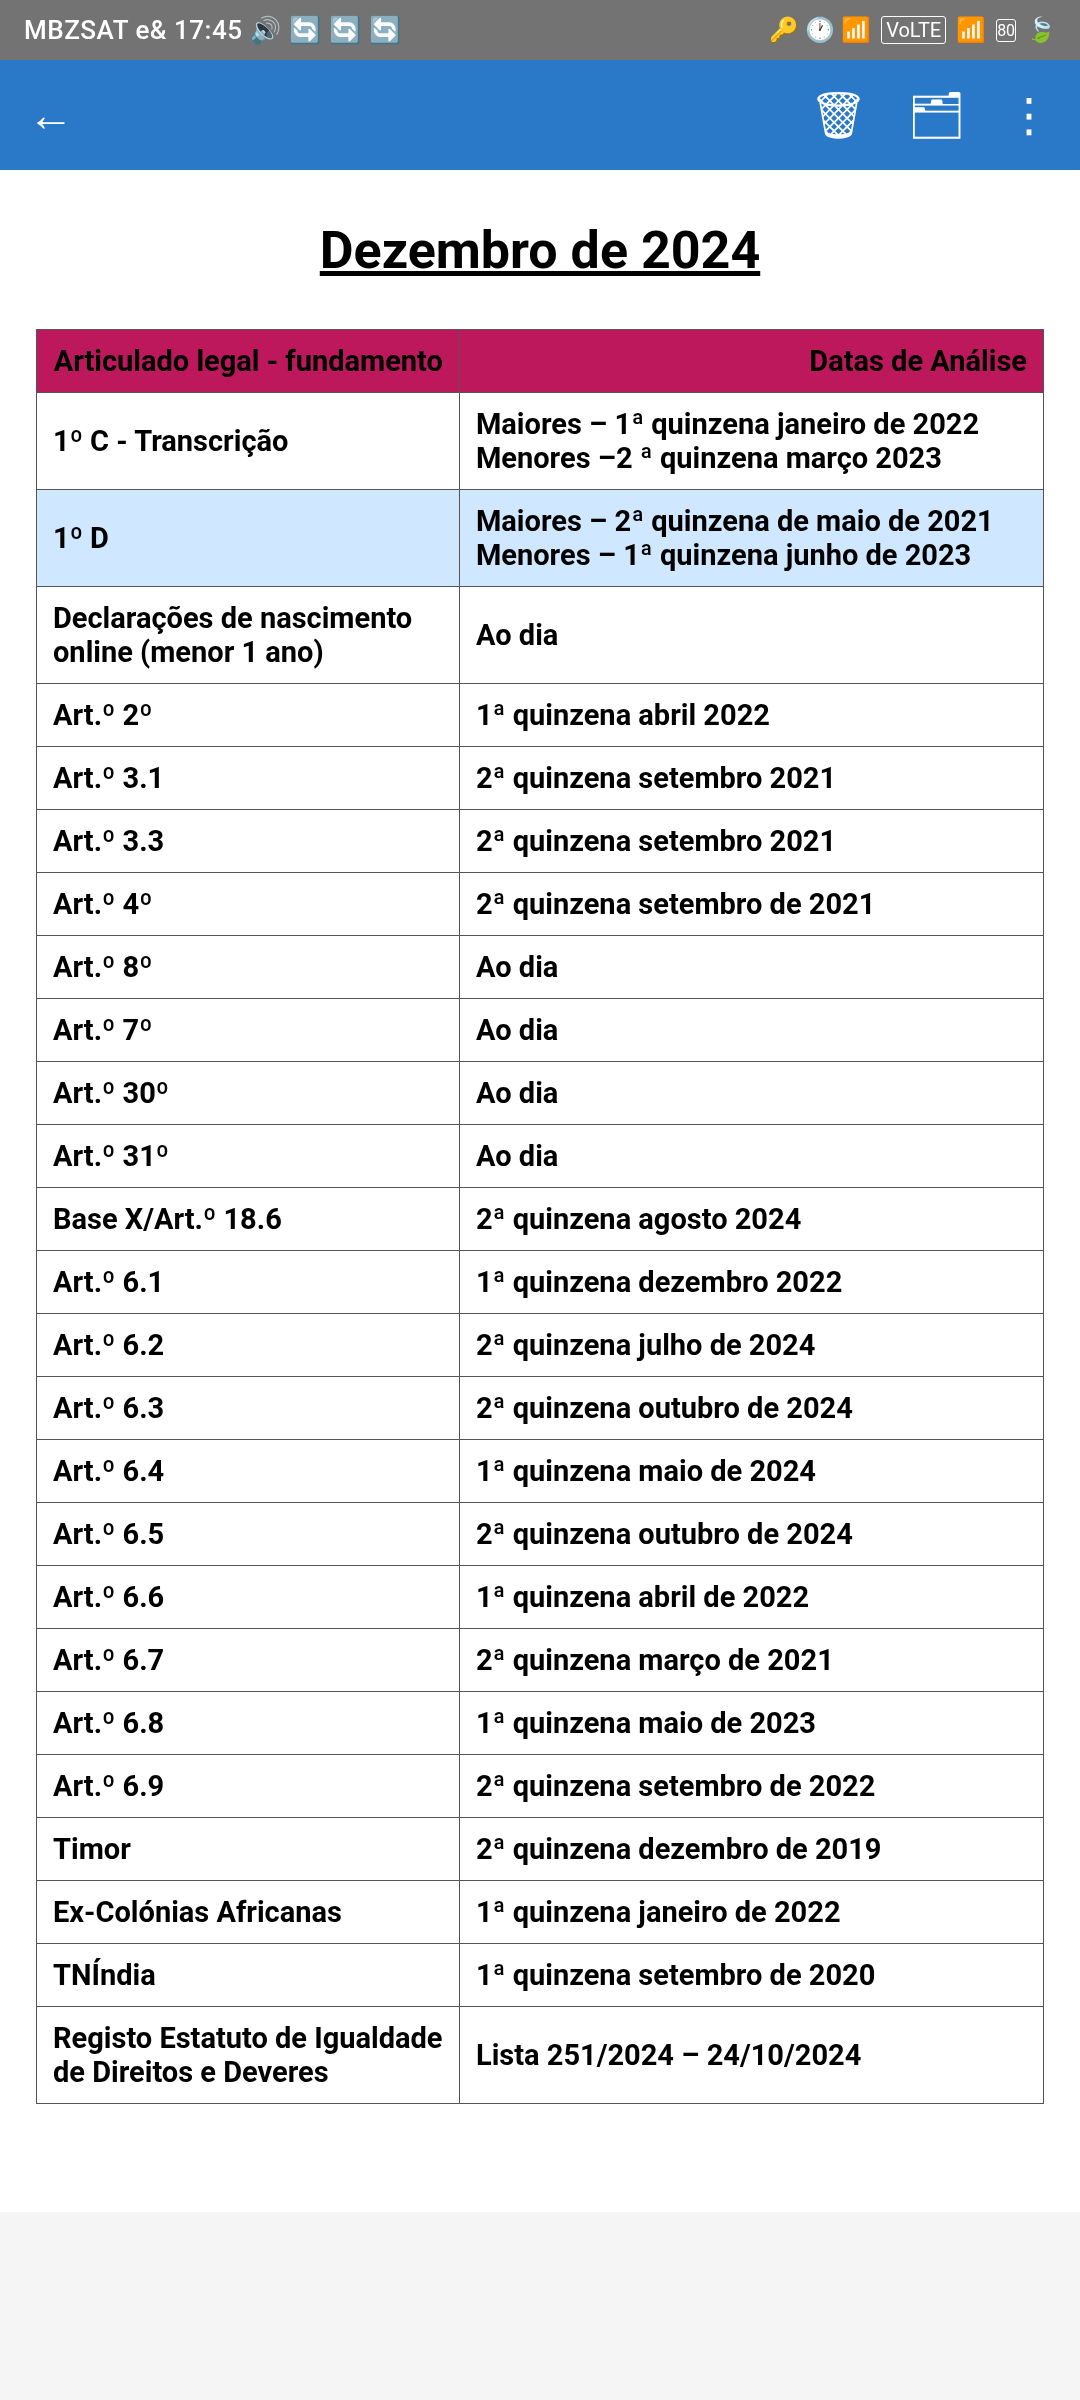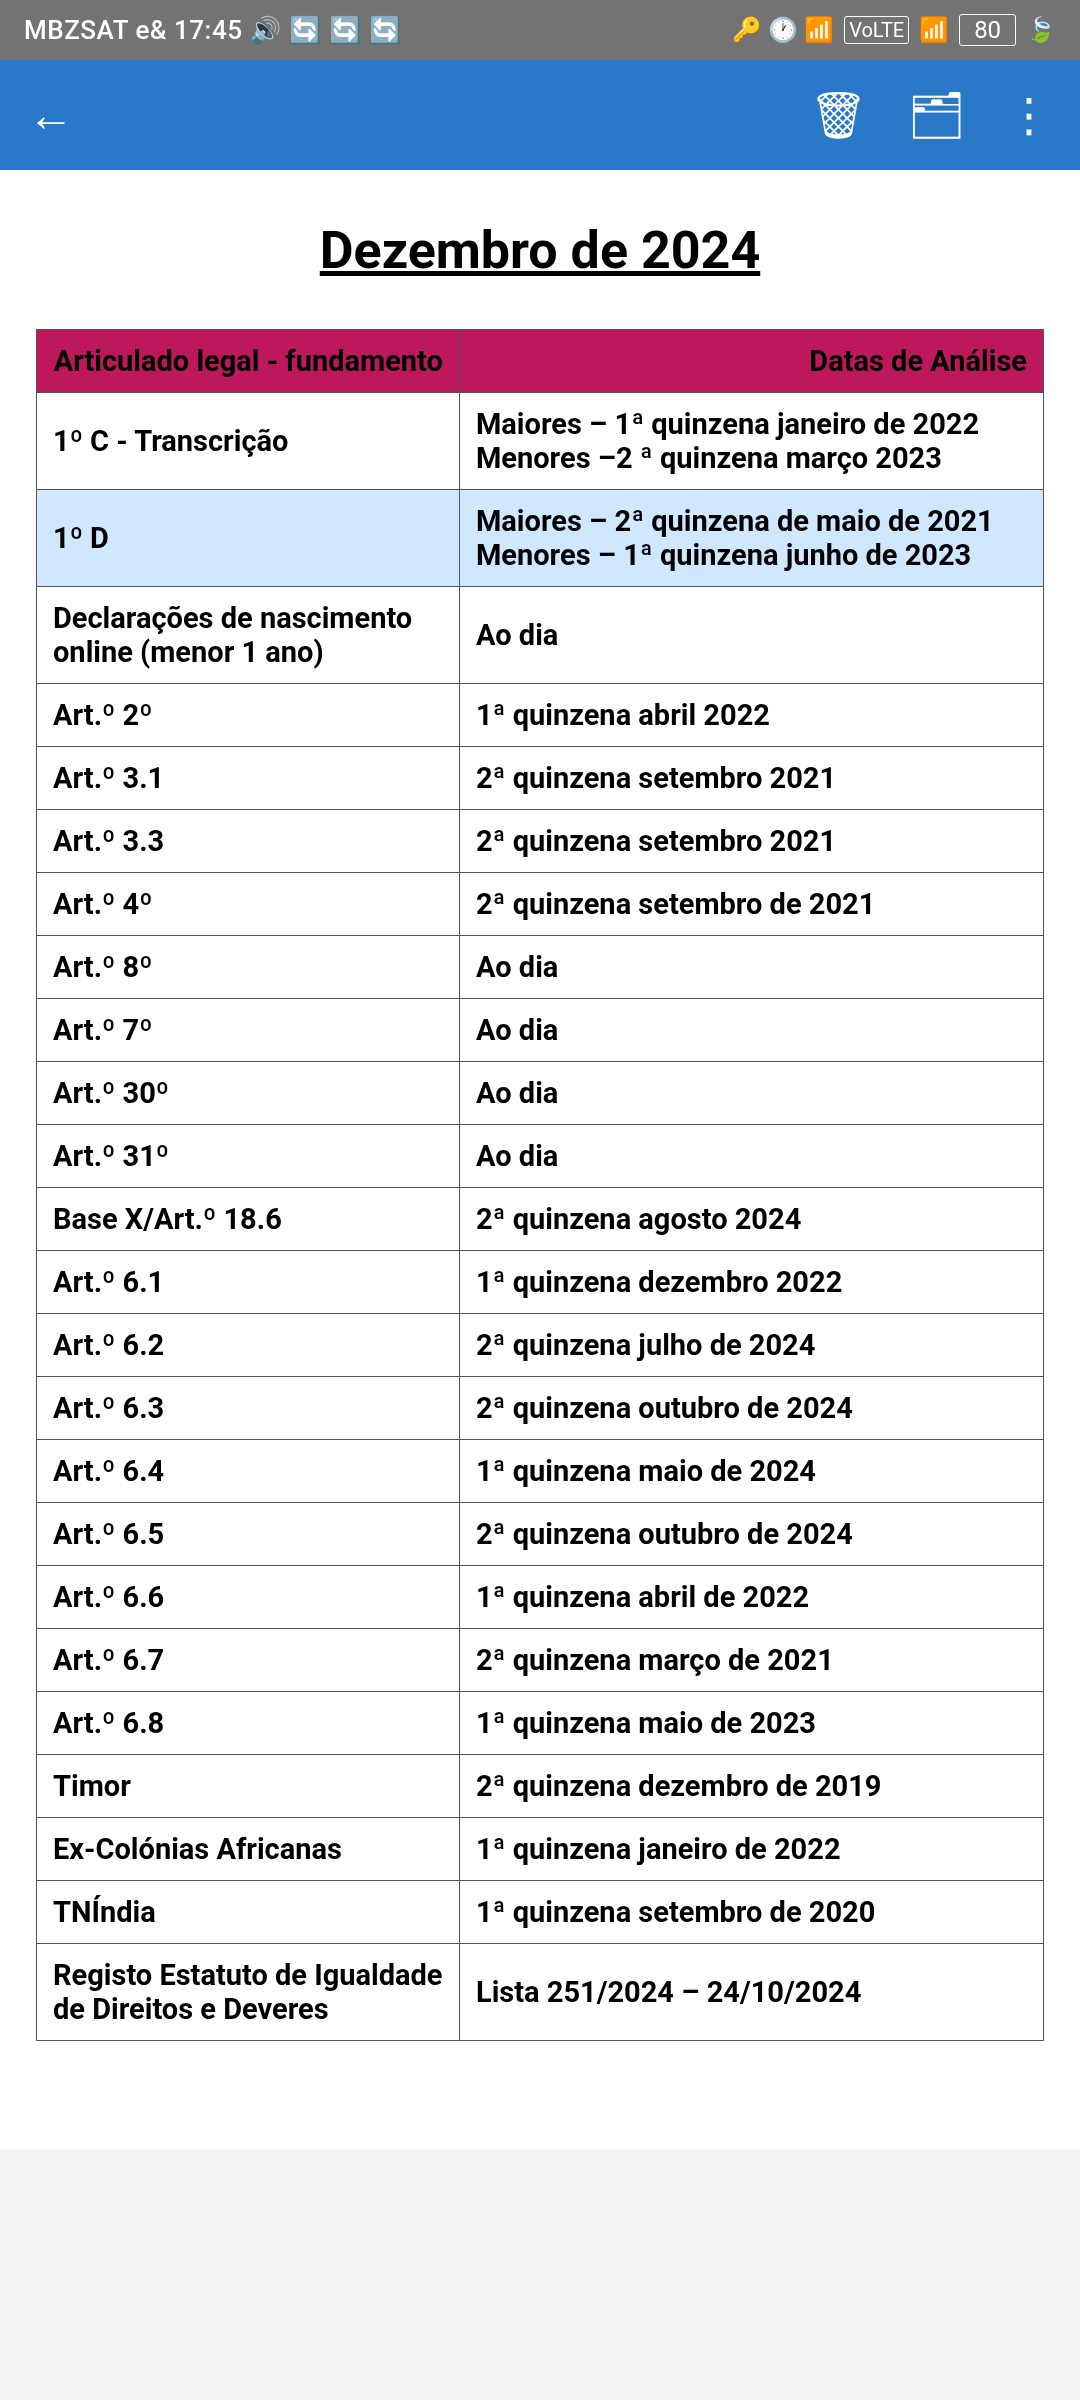--- a/index.html
+++ b/index.html
@@ -89,21 +89,21 @@
     }
     .highlight-row td {
       background: #d0e8ff;
     }
   </style>
 </head>
 <body>
 
 <div class="status-bar">
   <span class="status-left">MBZSAT e&amp; 17:45 🔊 🔄 🔄 🔄</span>
-  <span class="status-right">🔑 🕐 📶 <span style="font-size:20px;border:1px solid white;padding:1px 4px;border-radius:3px;">VoLTE</span> 📶 <span style="font-size:24px;border:1.5px solid white;padding:1px 14px;border-radius:3px;">80</span> 🍃</span>
+  <span class="status-right">🔑 🕐 📶 <span style="font-size:20px;border:1px solid white;padding:1px 4px;border-radius:3px;">VoLTE</span> 📶 <span style="font-size:16px;border:1.5px solid white;padding:1px 0;border-radius:3px;">80</span> 🍃</span>
 </div>
 
 <div class="nav-bar">
   <div class="nav-left">
     <span class="nav-icon">←</span>
   </div>
   <div class="nav-right">
     <span class="nav-icon">🗑</span>
     <span class="nav-icon">🗂</span>
     <span class="nav-icon">⋮</span>
@@ -196,20 +196,24 @@
         </tr>
         <tr>
           <td>Art.º 6.7</td>
           <td>2ª quinzena março de 2021</td>
         </tr>
         <tr>
           <td>Art.º 6.8</td>
           <td>1ª quinzena maio de 2023</td>
         </tr>
         <tr>
+          <td>Art.º 6.9</td>
+          <td>2ª quinzena setembro de 2022</td>
+        </tr>
+        <tr>
           <td>Timor</td>
           <td>2ª quinzena dezembro de 2019</td>
         </tr>
         <tr>
           <td>Ex-Colónias Africanas</td>
           <td>1ª quinzena janeiro de 2022</td>
         </tr>
         <tr>
           <td>TNÍndia</td>
           <td>1ª quinzena setembro de 2020</td>

